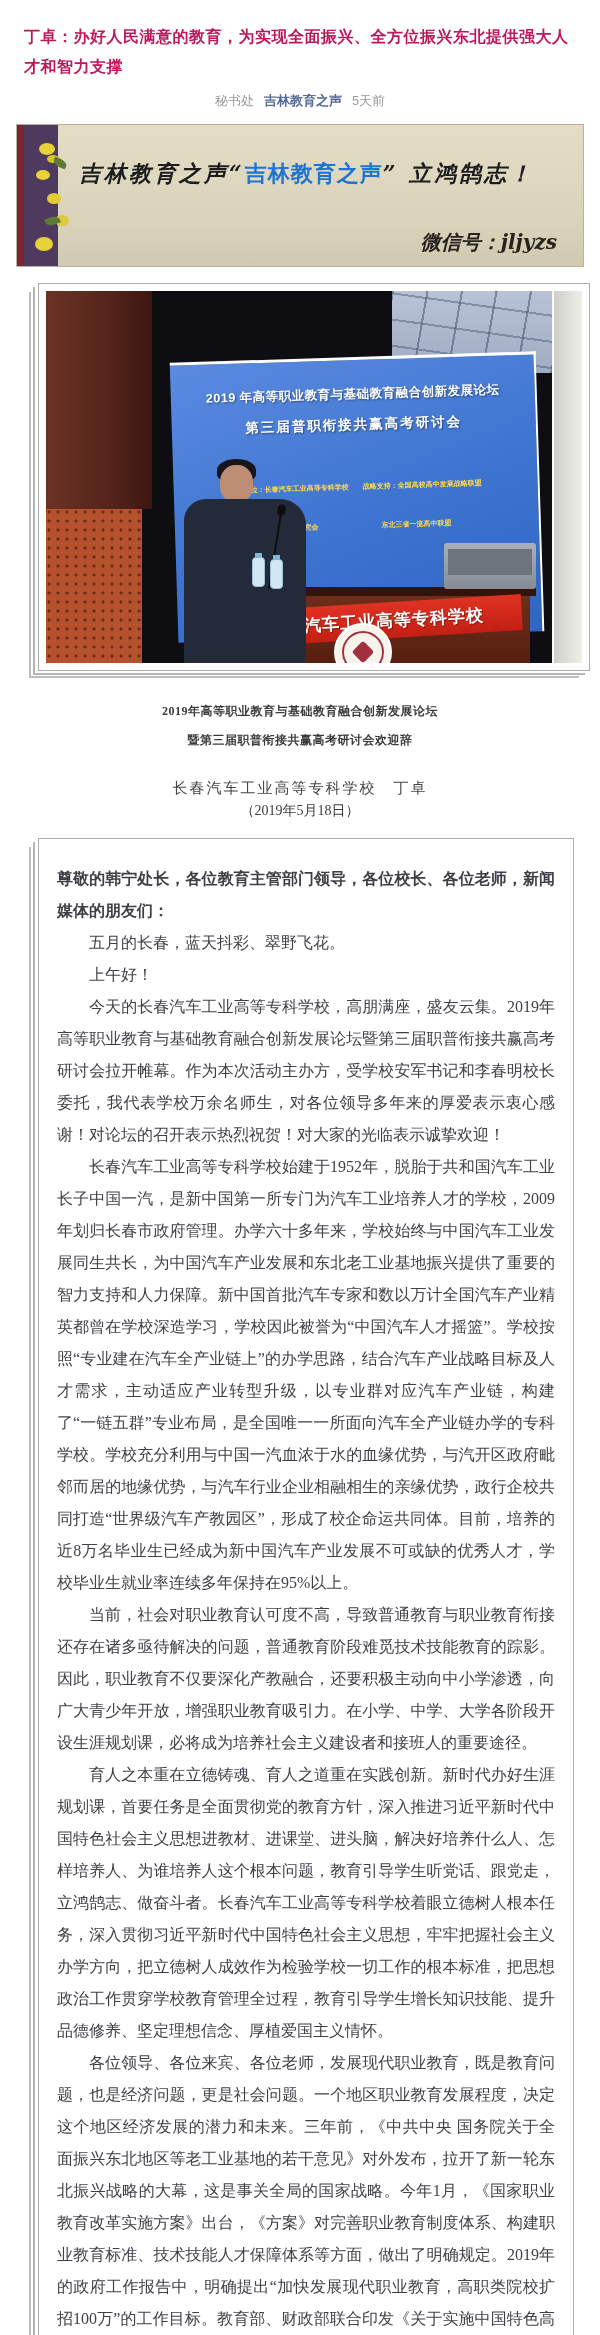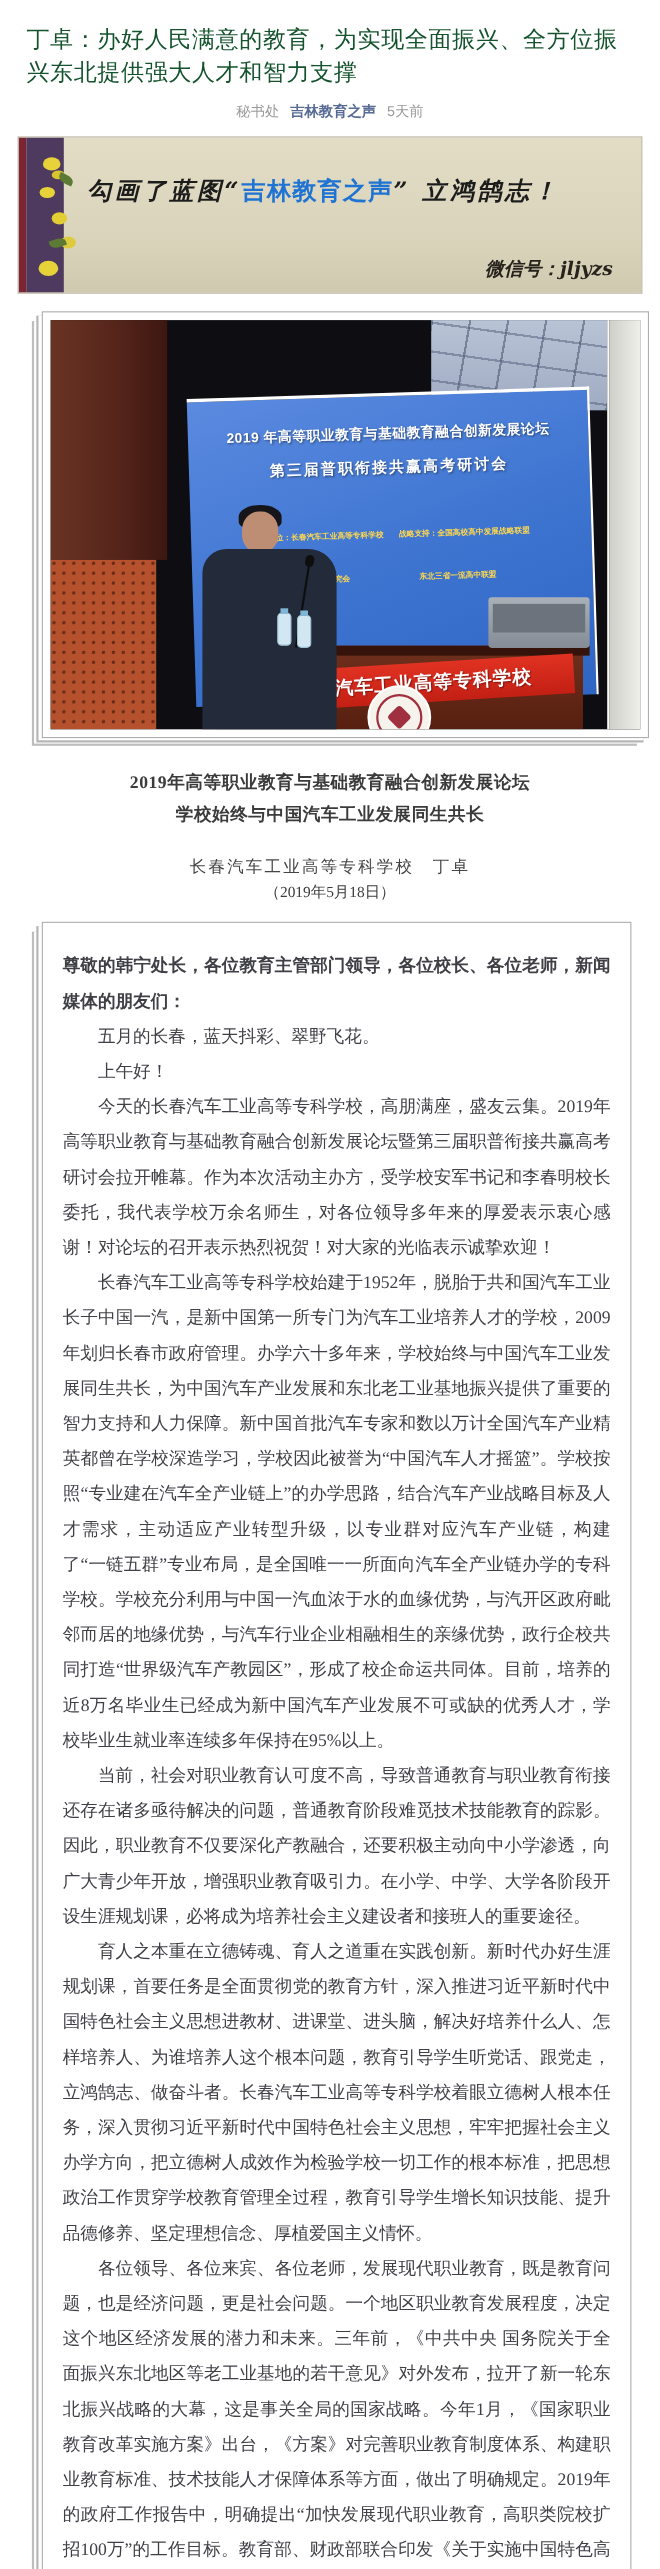--- a/index.html
+++ b/index.html
@@ -1,21 +1,21 @@
 <!DOCTYPE html>
 <html><head>
 <meta charset="utf-8">
 <style>
   * { margin:0; padding:0; box-sizing:border-box; }
   html,body { background:#ffffff; }
   body { width:600px; font-family:"Liberation Sans","DejaVu Sans",sans-serif; color:#333; }
   .page { width:600px; padding:22px 24px 28px 24px; }
 
   
-  .article-title { font-size:21px; line-height:30px; font-weight:normal; color:#14532d; letter-spacing:.5px; }
+  .article-title { font-size:16px; line-height:30px; font-weight:bold; color:#be185d; letter-spacing:.5px; }
   .byline { margin-top:10px; font-size:13px; color:#9a9a9a; display:flex; align-items:center; gap:10px;justify-content:center; }
   .byline .account { color:#576b95; font-weight:bold; cursor:pointer; }
 
   
   .banner { position:relative; margin:14px 0 10px -8px; width:568px; height:143px;
             background:linear-gradient(180deg,#e3ddc6 0%,#d9d3ba 70%,#cfc9b0 100%);
             border:1px solid #b9b2a0; overflow:hidden; }
   .banner .maroon-edge { position:absolute; left:0; top:0; bottom:0; width:7px; background:#7a2434; }
   .banner .purple-bar { position:absolute; left:7px; top:0; bottom:0; width:34px; background:#4d3a5e; }
   .flower { position:absolute; border-radius:50%; }
@@ -24,21 +24,21 @@
   .f3 { left:18px; top:112px; width:18px; height:14px; background:#e8d23a; }
   .leaf { position:absolute; background:#5d7a34; border-radius:0 60% 0 60%; }
   .l1 { left:36px; top:34px; width:14px; height:8px; transform:rotate(25deg); }
   .l2 { left:28px; top:92px; width:15px; height:8px; transform:rotate(-20deg); }
   .banner-text { position:absolute; left:62px; top:34px; width:495px;
                  font-family:"DejaVu Serif","Liberation Serif",serif; font-style:italic; font-weight:bold;
                  font-size:22px; letter-spacing:3px; color:#1c1c1c; }
   .banner-text .blue { color:#1f73d2; font-style:normal; letter-spacing:1px; }
   .banner-wechat { position:absolute; right:26px; bottom:10px;
                    font-family:"DejaVu Serif","Liberation Serif",serif; font-style:italic; font-weight:bold;
-                   font-size:17px; color:#26221c;margin-top:20px; }
+                   font-size:20px; color:#26221c;margin-top:20px; }
 
   
   .stack-frame { background:#fff; border:1px solid #adadad; padding:7px;
                  box-shadow:-4px 3px 0 -1px #ffffff, -5px 4px 0 0 #b5b5b5,
                             -9px 7px 0 -2px #ffffff, -10px 8px 0 -1px #bdbdbd; }
   .photo-wrap { margin:16px 2px 6px 14px; width:552px; }
   .photo-scene { position:relative; width:536px; height:372px; background:#0d0d12; overflow:hidden; }
   .ceiling { position:absolute; right:30px; top:0; width:160px; height:82px;
              background:
                repeating-linear-gradient(100deg, rgba(70,84,110,.55) 0 2px, transparent 2px 34px),
@@ -80,21 +80,21 @@
                         text-shadow:1px 1px 1px rgba(0,0,0,.35); }
   .emblem { position:absolute; left:50%; bottom:-18px; transform:translateX(-50%); width:58px; height:58px;
             background:#f6f2ec; border-radius:50%; border:2px solid #fff; z-index:5;
             display:flex; align-items:center; justify-content:center; }
   .emblem-inner { width:42px; height:42px; border-radius:50%; border:2px solid #a03040;
                   display:flex; align-items:center; justify-content:center; }
   .emblem-core { width:16px; height:16px; background:#a03040; border-radius:3px; transform:rotate(45deg); }
 
   
   .caption { margin:26px 10px 18px 10px; text-align:center; font-family:"Liberation Serif","DejaVu Serif",serif; color:#3b3b3b; }
-  .caption .c-line { font-size:16px; font-weight:bold; line-height:29px; letter-spacing:.5px; }
+  .caption .c-line { font-size:12px; font-weight:bold; line-height:29px; letter-spacing:.5px; }
   .caption .c-speaker { margin-top:24px; font-size:15px; color:#454545; letter-spacing:2px; }
   .caption .c-date { margin-top:4px; font-size:14px; }
 
   
   .body-wrap { margin:14px 2px 6px 14px; }
   .body-frame { background:#fff; border:1px solid #adadad; padding:24px 18px 30px 18px;
                 box-shadow:-4px 3px 0 -1px #ffffff, -5px 4px 0 0 #b5b5b5,
                            -9px 7px 0 -2px #ffffff, -10px 8px 0 -1px #bdbdbd; }
   .body-text { font-family:"Liberation Serif","DejaVu Serif",serif; font-size:16px; line-height:32px;
                color:#3f3f46; text-align:justify; }
@@ -115,21 +115,21 @@
   </div>
 
   <div class="banner">
     <div class="maroon-edge"></div>
     <div class="purple-bar"></div>
     <div class="flower f1"></div>
     <div class="flower f2"></div>
     <div class="flower f3"></div>
     <div class="leaf l1"></div>
     <div class="leaf l2"></div>
-    <div class="banner-text"><span>勾画了蓝图“</span><span class="blue">吉林教育之声</span><span>”  立鸿鹄志！</span></div>
+    <div class="banner-text"><span>吉林教育之声“</span><span class="blue">吉林教育之声</span><span>”  立鸿鹄志！</span></div>
     <div class="banner-wechat">微信号：jljyzs</div>
   </div>
 
   <div class="photo-wrap">
     <div class="stack-frame">
       <div class="photo-scene">
         <div class="wood-panel"></div>
         <div class="orange-panel"></div>
         <div class="ceiling"></div>
         <div class="right-wall"></div>
@@ -165,21 +165,21 @@
                 <div class="emblem-core"></div>
               </div>
           </div>
         </div>
       </div>
     </div>
   </div>
 
   <div class="caption">
     <div class="c-line">2019年高等职业教育与基础教育融合创新发展论坛</div>
-    <div class="c-line">学校始终与中国汽车工业发展同生共长</div>
+    <div class="c-line">暨第三届职普衔接共赢高考研讨会欢迎辞</div>
     <div class="c-speaker">长春汽车工业高等专科学校　丁卓</div>
     <div class="c-date">（2019年5月18日）</div>
   </div>
 
   <div class="body-wrap">
     <div class="body-frame stack-frame2">
       <div class="body-text">
         <p class="salutation">尊敬的韩宁处长，各位教育主管部门领导，各位校长、各位老师，新闻媒体的朋友们：</p>
         <div>
 

